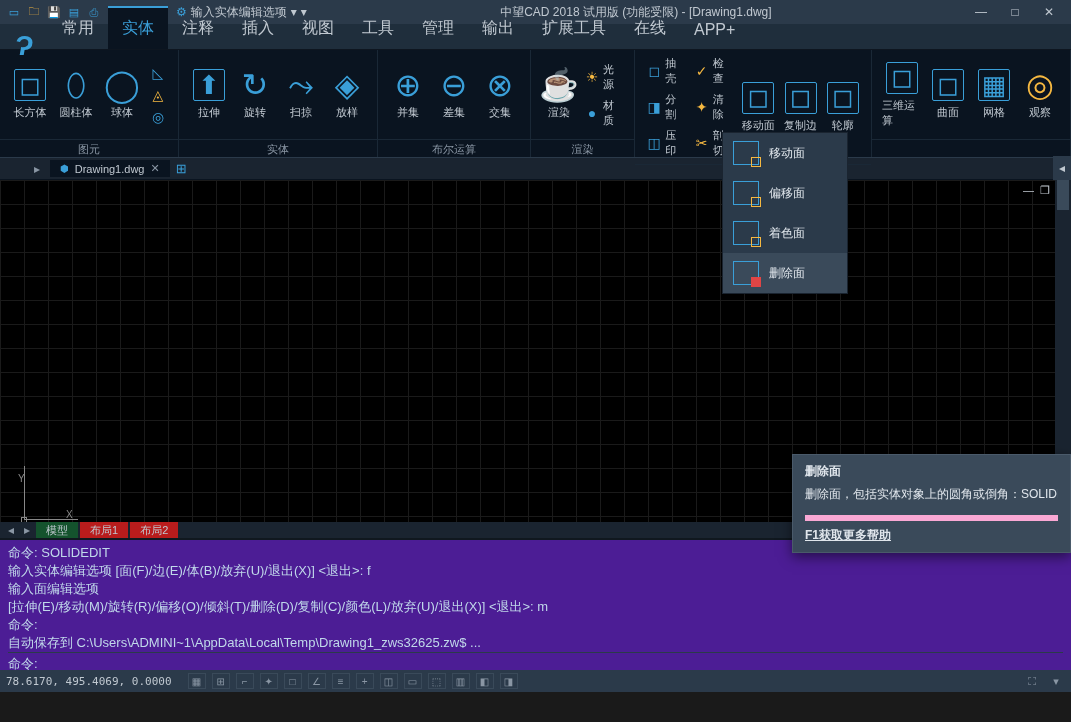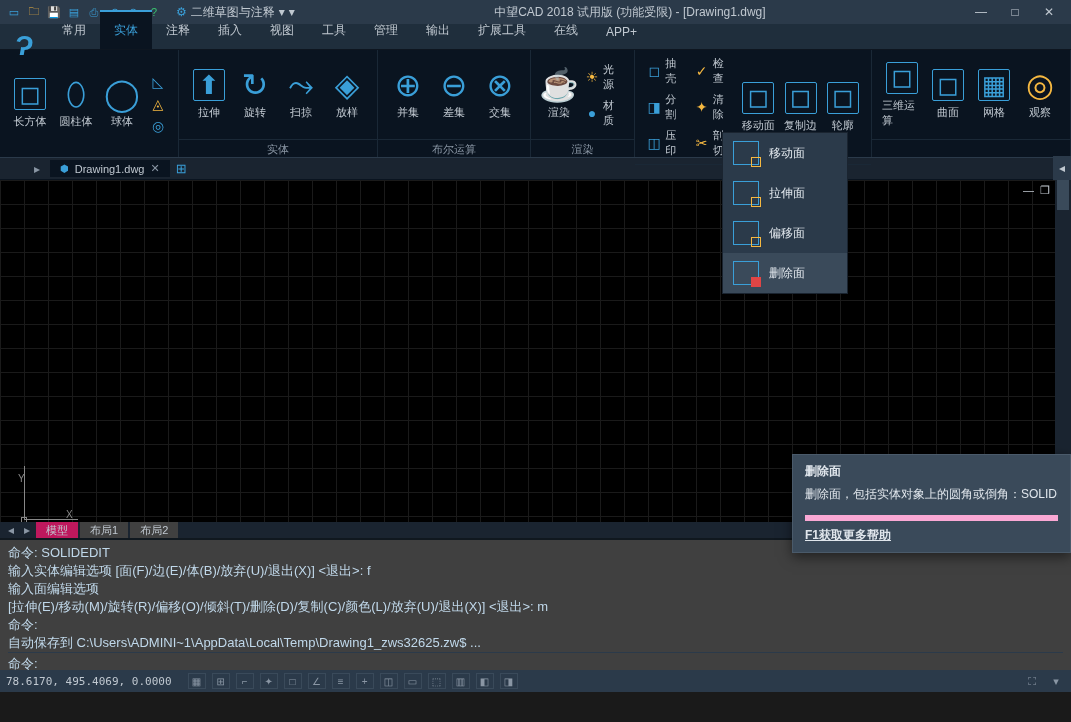--- a/index.html
+++ b/index.html
@@ -11,21 +11,21 @@
 .tb-left .folder { color: #f5b841; }
 .tb-left .blue { color: #3a9fd8; }
 .tb-left .green { color: #3ac06f; }
 .tb-workspace { display: flex; align-items: center; gap: 4px; margin-left: 10px; color: #c0c8d0; font-size: 12px; cursor: pointer; }
 .tb-title { flex: 1; text-align: center; color: #c0c8d0; font-size: 12px; }
 .tb-right { display: flex; align-items: center; gap: 2px; }
 .win-btn { width: 32px; height: 20px; display: flex; align-items: center; justify-content: center; color: #c0c8d0; cursor: pointer; font-size: 12px; }
 
 .menu-bar { height: 26px; background: #1f2e3c; display: flex; align-items: flex-end; padding: 0 8px 0 48px; border-bottom: 1px solid #0e1620; position: relative; }
 .logo { position: absolute; left: 6px; top: 0; width: 36px; height: 44px; display: flex; align-items: center; justify-content: center; color: #3a9fd8; font-size: 28px; font-weight: bold; font-style: italic; z-index: 5; }
-.menu-tab { padding: 10px 14px; color: #c0c8d0; cursor: pointer; font-size: 12px; }
+.menu-tab { padding: 10px 14px; color: #c0c8d0; cursor: pointer; font-size: 16px; }
 .menu-tab.active { background: #0a1420; color: #3a9fd8; border-top: 2px solid #3a9fd8; }
 
 .ribbon { height: 108px; background: #0a1420; display: flex; border-bottom: 1px solid #2b3a4a; }
 .ribbon-group { border-right: 1px solid #1a2836; display: flex; flex-direction: column; }
 .rg-body { flex: 1; display: flex; align-items: center; padding: 4px 8px; gap: 2px; }
 .rg-label { height: 18px; text-align: center; color: #8a96a4; font-size: 11px; border-top: 1px solid #1a2836; padding-top: 2px; }
 .btn-big { width: 44px; display: flex; flex-direction: column; align-items: center; gap: 4px; color: #c0c8d0; cursor: pointer; padding: 2px; font-size: 11px; }
 .btn-big .ico { width: 32px; height: 32px; display: flex; align-items: center; justify-content: center; color: #3a9fd8; font-size: 26px; border: 1.5px solid #3a9fd8; border-radius: 2px; }
 .btn-big.noborder .ico { border: none; font-size: 32px; }
 .btn-small { display: flex; align-items: center; gap: 4px; color: #c0c8d0; cursor: pointer; padding: 2px 4px; font-size: 11px; }
@@ -46,25 +46,25 @@
 .ucs { position: absolute; bottom: 18px; left: 18px; color: #888; font-size: 10px; }
 .ucs .y { position: absolute; bottom: 36px; left: 0; }
 .ucs .x { position: absolute; bottom: 0; left: 48px; }
 .ucs .yaxis { position: absolute; bottom: 0; left: 6px; width: 1px; height: 54px; background: #888; }
 .ucs .xaxis { position: absolute; bottom: 0; left: 6px; width: 54px; height: 1px; background: #888; }
 .ucs .box { position: absolute; bottom: -3px; left: 3px; width: 6px; height: 6px; border: 1px solid #888; }
 .scrollv { position: absolute; top: 0; right: 0; width: 16px; bottom: 20px; background: #1a2430; }
 .scrollv .thumb { position: absolute; top: 0; left: 2px; right: 2px; height: 30px; background: #3a4a5a; }
 .scrollh { position: absolute; bottom: 0; left: 0; right: 16px; height: 16px; background: #1a2430; display: flex; align-items: center; }
 .layout-tabs { display: flex; align-items: center; gap: 2px; padding-left: 4px; }
-.layout-tab { background: #404040; padding: 1px 10px; color: #c0c8d0; font-size: 11px; cursor: pointer; }
-.layout-tab.active { background: #be185d; }
+.layout-tab { background: #b91c1c; padding: 1px 10px; color: #c0c8d0; font-size: 11px; cursor: pointer; }
+.layout-tab.active { background: #14532d; }
 .ltarrow { color: #8a96a4; padding: 0 4px; cursor: pointer; }
 
-.cmdline-area { height: 132px; background: #404040; border-top: 2px solid #10181f; color: #c0d8ea; font-family: Consolas, monospace; font-size: 13px; padding: 4px 8px; overflow: hidden; display: flex; flex-direction: column; }
+.cmdline-area { height: 132px; background: #4c1d95; border-top: 2px solid #10181f; color: #c0d8ea; font-family: Consolas, monospace; font-size: 13px; padding: 4px 8px; overflow: hidden; display: flex; flex-direction: column; }
 .cmd-history { flex: 1; white-space: pre-wrap; line-height: 18px; }
 .cmd-current { border-top: 1px solid #2b3a4a; padding-top: 2px; }
 
 .status-bar { height: 22px; background: #2b3a4a; display: flex; align-items: center; padding: 0 6px; color: #c0c8d0; font-size: 11px; gap: 6px; }
 .sb-coords { font-family: Consolas, monospace; }
 .sb-icons { display: flex; gap: 6px; margin-left: 10px; }
 .sb-icons .sbi { width: 18px; height: 16px; border: 1px solid #3a4a5a; display: flex; align-items: center; justify-content: center; font-size: 10px; color: #8a96a4; cursor: pointer; }
 .sb-right { margin-left: auto; display: flex; gap: 6px; }
 .sb-right .sbi { width:18px;height:16px;display:flex;align-items:center;justify-content:center;cursor:pointer;color:#8a96a4;}
 
@@ -90,21 +90,21 @@
     <span class="icon-btn blue">▭</span>
     <span class="icon-btn folder">🗀</span>
     <span class="icon-btn blue">💾</span>
     <span class="icon-btn blue">▤</span>
     <span class="icon-btn blue">⎙</span>
     <span class="icon-btn blue">↶</span>
     <span class="icon-btn blue">↷</span>
     <span class="icon-btn green">?</span>
     <div class="tb-workspace">
       <span class="blue">⚙</span>
-      <span>二维草图与注释</span>
+      <span>输入实体编辑选项</span>
       <span>▾</span>
       <span>▾</span>
     </div>
   </div>
   <div class="tb-title">中望CAD 2018 试用版 (功能受限) - [Drawing1.dwg]</div>
   <div class="tb-right">
     <div class="win-btn">—</div>
     <div class="win-btn">□</div>
     <div class="win-btn">✕</div>
   </div>
@@ -145,20 +145,21 @@
             <span class="ico-s">◺</span>
           </span>
         <span class="btn-small">
             <span class="ico-s orange">◬</span>
           </span>
         <span class="btn-small">
             <span class="ico-s">◎</span>
           </span>
       </div>
     </div>
+    <div class="rg-label">图元</div>
   </div>
 
   <div class="ribbon-group">
     <div class="rg-body">
       <div class="btn-big">
           <div class="ico">⬆</div>
           <span>拉伸</span>
         </div>
       <div class="btn-big noborder">
           <div class="ico">↻</div>
@@ -355,25 +356,25 @@
   </div>
 </div>
 
 <div class="dropdown">
   <div class="dd-item">
       <div class="ddi"></div>
       <span>移动面</span>
     </div>
   <div class="dd-item">
       <div class="ddi"></div>
-      <span>拉伸面</span>
+      <span>偏移面</span>
     </div>
   <div class="dd-item">
       <div class="ddi"></div>
-      <span>偏移面</span>
+      <span>着色面</span>
     </div>
   <div class="dd-item hover">
       <div class="ddi"></div>
       <span>删除面</span>
     </div>
 </div>
 
 <div class="tooltip">
   <div class="tt-title">删除面</div>
   <div class="tt-body">删除面，包括实体对象上的圆角或倒角：SOLIDED</div>

